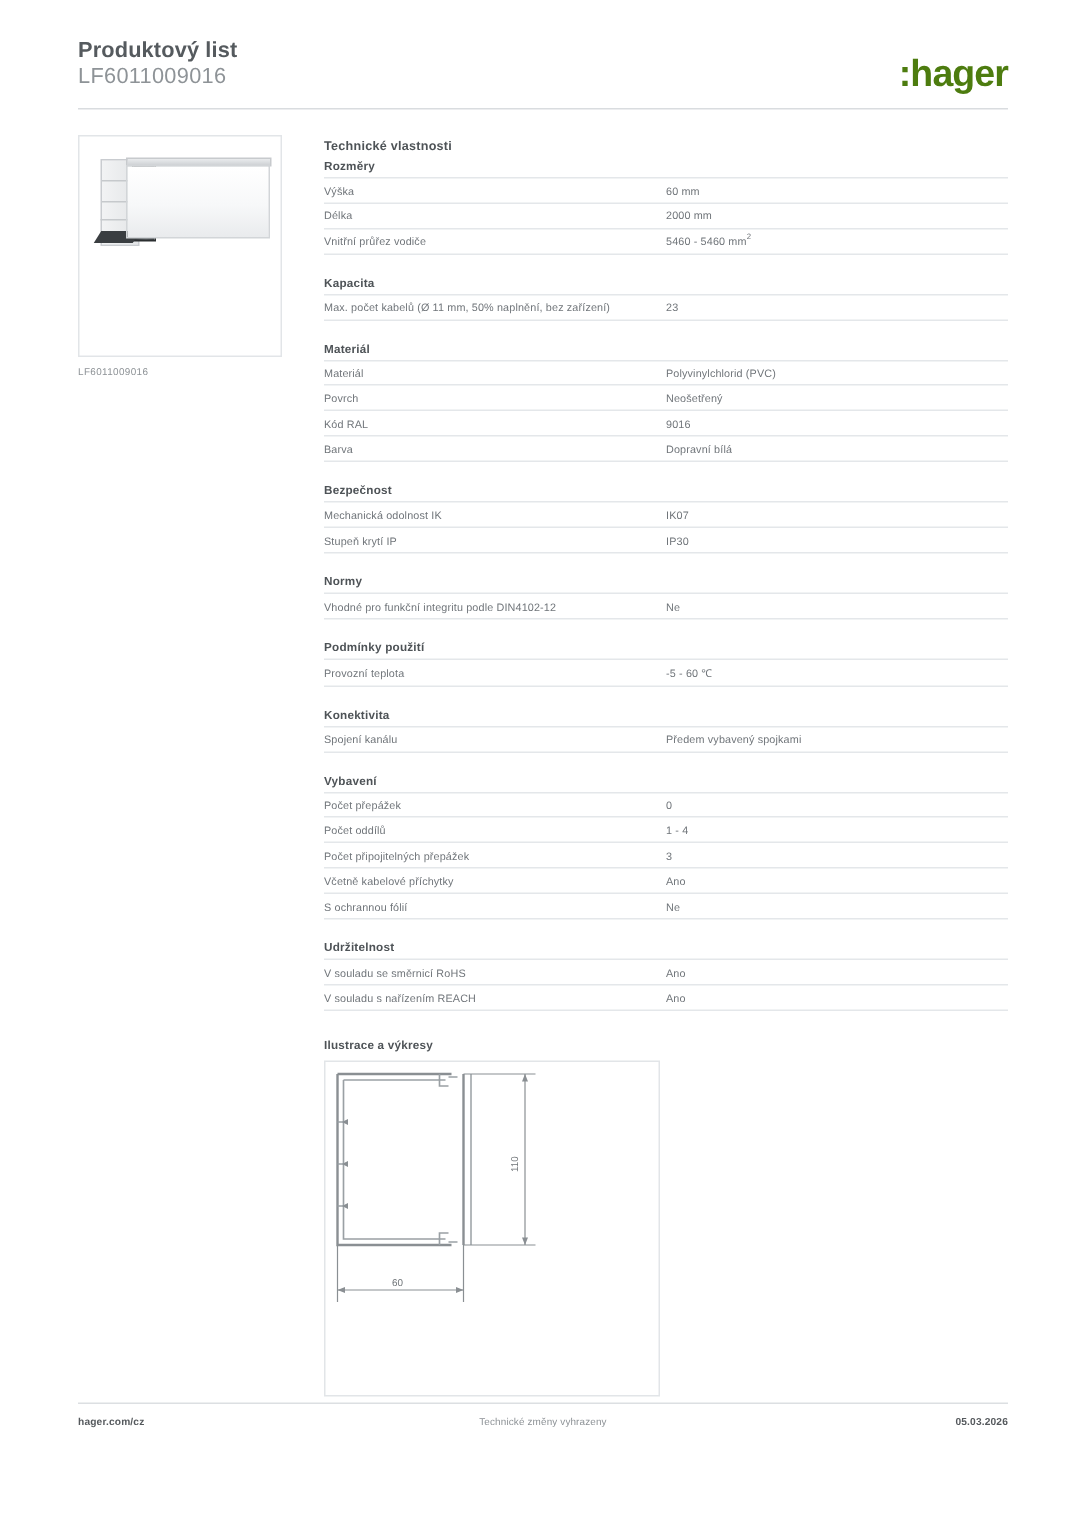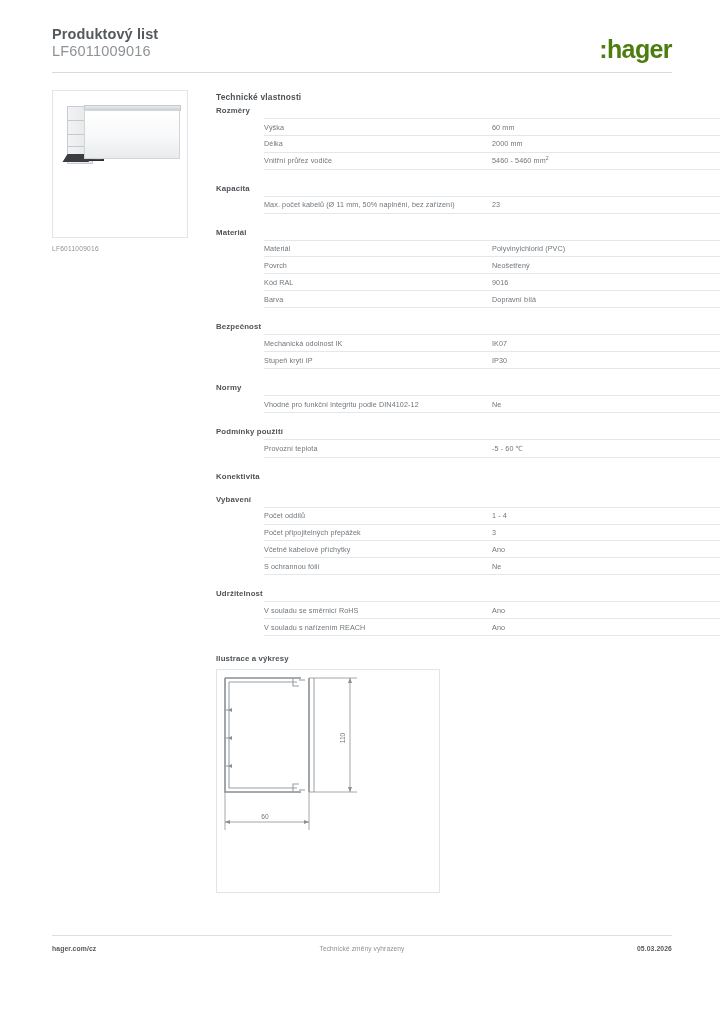--- a/index.html
+++ b/index.html
@@ -87,21 +87,21 @@
   .right-col{position:absolute;left:216px;top:92px;width:456px;}
   .section-title{
     font-size:8.4px;font-weight:bold;color:#4e5357;
     letter-spacing:0.18px;margin:0 0 4px 0;
   }
   .block{margin-bottom:14px;}
   .block-title{
     font-size:7.8px;font-weight:bold;color:#4e5357;
     letter-spacing:0.15px;margin:0 0 3px 0;
   }
-  table.spec{width:100%;border-collapse:collapse;table-layout:fixed;margin-left:48px;}
+  table.spec{width:100%;border-collapse:collapse;table-layout:fixed;}
   table.spec tr{border-top:1px solid #e4e7ea;}
   table.spec tr:last-child{border-bottom:1px solid #e4e7ea;}
   table.spec td{
     font-size:7.2px;color:#70757a;letter-spacing:0.1px;
     padding:3.6px 0 3.3px 0;vertical-align:middle;
   }
   td.k{text-align:left;}
   td.v{color:#70757a;}
   sup{font-size:5.2px;vertical-align:super;line-height:0;}
 
@@ -252,25 +252,37 @@
             <tbody>
               <tr>
                 <td class="k">Provozní teplota</td>
                 <td class="v">-5 - 60 ℃</td>
               </tr>
             </tbody>
           </table>
         </div>
         <div class="block">
           <div class="block-title">Konektivita</div>
+          <table class="spec">
+            <tbody>
+              <tr>
+                <td class="k">Spojení kanálu</td>
+                <td class="v">Předem vybavený spojkami</td>
+              </tr>
+            </tbody>
+          </table>
         </div>
         <div class="block">
           <div class="block-title">Vybavení</div>
           <table class="spec">
             <tbody>
+              <tr>
+                <td class="k">Počet přepážek</td>
+                <td class="v">0</td>
+              </tr>
               <tr>
                 <td class="k">Počet oddílů</td>
                 <td class="v">1 - 4</td>
               </tr>
               <tr>
                 <td class="k">Počet připojitelných přepážek</td>
                 <td class="v">3</td>
               </tr>
               <tr>
                 <td class="k">Včetně kabelové příchytky</td>

